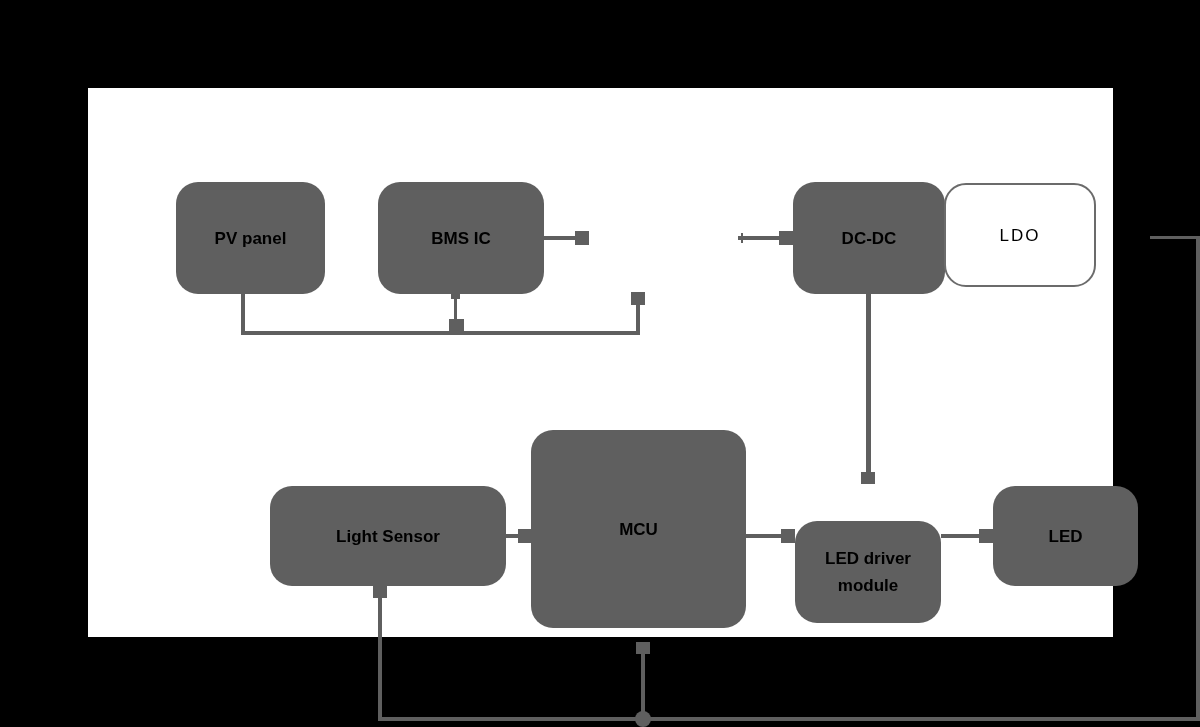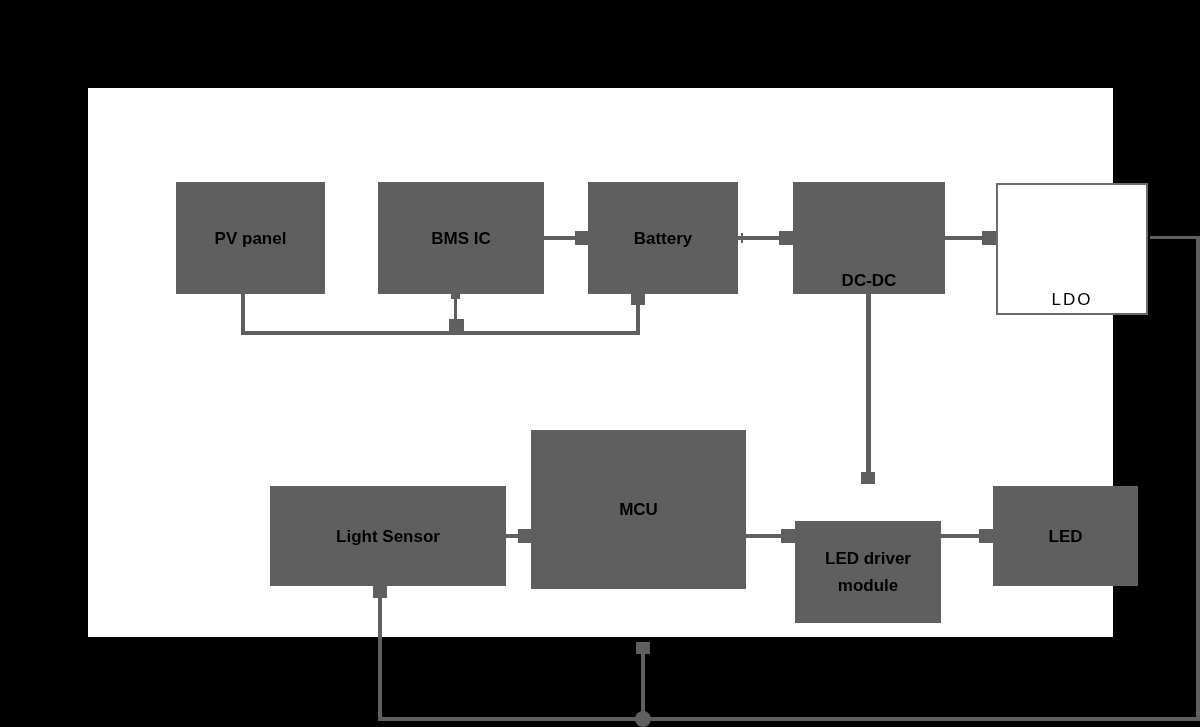--- a/index.html
+++ b/index.html
@@ -15,38 +15,39 @@
     background:#ffffff;
   }
   .node{
     position:absolute;
     background:#5f5f5f;
     color:#000000;
     display:flex;align-items:center;justify-content:center;
     text-align:center;
     font-weight:bold;font-size:17px;line-height:27px;
     box-sizing:border-box;
+    border-radius:22px;
   }
   .node.outline{
     background:#ffffff;
     border:2px solid #6b6b6b;
     font-weight:normal;letter-spacing:2px;
   }
   .edge{position:absolute;background:#5f5f5f;}
   .arrowhead{position:absolute;background:#5f5f5f;}
   .junction-square{position:absolute;background:#5f5f5f;}
   .junction-dot{position:absolute;background:#5f5f5f;border-radius:50%;}
   
   #n-pv{left:88px;top:94px;width:149px;height:112px;}
   #n-bms{left:290px;top:94px;width:166px;height:112px;}
   #n-batt{left:500px;top:94px;width:150px;height:112px;}
-  #n-dcdc{left:705px;top:94px;width:152px;height:112px;align-items:flex-end;}
-  #n-ldo{left:908px;top:95px;width:152px;height:132px;align-items:flex-end;}
+  #n-dcdc{left:705px;top:94px;width:152px;height:112px;}
+  #n-ldo{left:856px;top:95px;width:152px;height:104px;}
   #n-light{left:182px;top:398px;width:236px;height:100px;}
-  #n-mcu{left:443px;top:342px;width:215px;height:159px;}
+  #n-mcu{left:443px;top:342px;width:215px;height:198px;}
   #n-leddrv{left:707px;top:395px;width:146px;height:102px;padding:0 8px;margin-top:38px;}
   #n-led{left:905px;top:398px;width:145px;height:100px;}
 </style>
 </head>
 <body>
 
 <div id="canvas">
 
   <div class="edge" style="left:153px;top:206px;width:4px;height:41px;"></div>
   <div class="edge" style="left:153px;top:243px;width:399px;height:4px;"></div>
@@ -87,23 +88,20 @@
 
   <div class="edge" style="left:853px;top:446px;width:40px;height:4px;"></div>
   <div class="arrowhead" style="left:891px;top:441px;width:14px;height:14px;"></div>
 
   <div class="node" id="n-pv">
     <span>PV panel</span>
   </div>
   <div class="node" id="n-bms">
     <span>BMS IC</span>
   </div>
-  <div class="node" id="n-batt">
-    <span>Battery</span>
-  </div>
   <div class="node" id="n-dcdc">
     <span>DC-DC</span>
   </div>
   <div class="node outline" id="n-ldo">
     <span>LDO</span>
   </div>
   <div class="node" id="n-light">
     <span>Light Sensor</span>
   </div>
   <div class="node" id="n-mcu">

